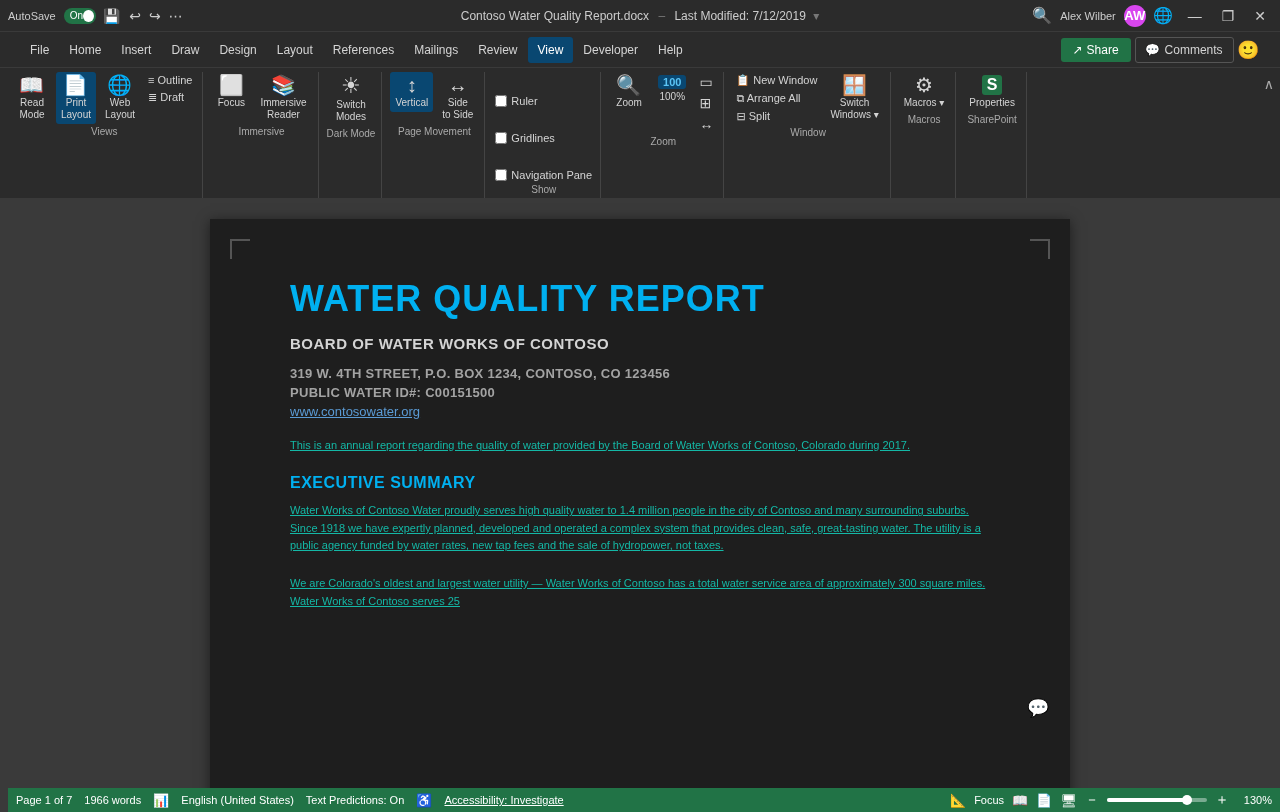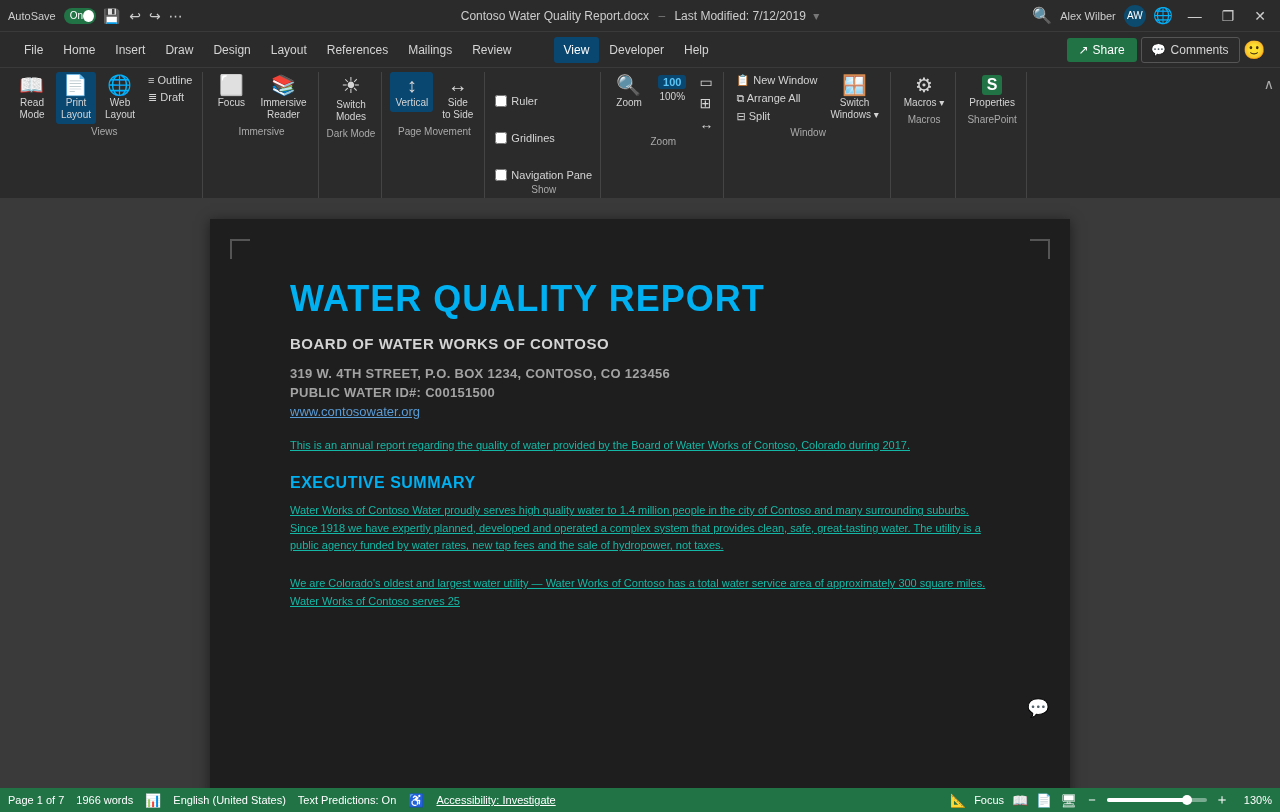--- a/index.html
+++ b/index.html
@@ -56,59 +56,58 @@
       color: #ccc;
     }
     .title-bar-right {
       flex: 1;
       display: flex;
       align-items: center;
       justify-content: flex-end;
       gap: 8px;
     }
     .user-badge {
-      background: #0c4a6e;
+      background: #d946ef;
       color: white;
       border-radius: 50%;
       width: 22px;
       height: 22px;
       display: flex;
       align-items: center;
       justify-content: center;
-      font-size: 10px;
-      font-weight: normal;
+      font-size: 13px;
+      font-weight: bold;
     }
     .title-btn {
       color: #ccc;
       font-size: 14px;
       cursor: pointer;
       padding: 0 6px;
       line-height: 32px;
     }
 
     
     .menu-bar {
       background: #2b2b2b;
       height: 36px;
       display: flex;
       align-items: center;
-      padding: 0 14px;
+      padding: 0 20px;
       border-bottom: 1px solid #3a3a3a;
     }
     .menu-item {
       padding: 6px 10px;
       font-size: 12px;
       color: #d4d4d4;
       cursor: pointer;
       border-radius: 3px;
     }
     .menu-item.active {
       background: #094771;
       color: white;
-      margin-left: 32px;
     }
     .menu-right {
       margin-left: auto;
       display: flex;
       align-items: center;
       gap: 4px;
     }
     .share-btn {
       background: #217346;
       color: white;
@@ -231,21 +230,21 @@
       border-radius: 3px;
       font-size: 11px;
       font-weight: bold;
       padding: 1px 5px;
     }
 
     
     .status-bar {
       position: fixed;
       bottom: 0;
-      left: 0;
+      left: 8px;
       right: 0;
       height: 24px;
       background: #217346;
       display: flex;
       align-items: center;
       padding: 0 8px;
       font-size: 11px;
       color: white;
       z-index: 100;
     }

